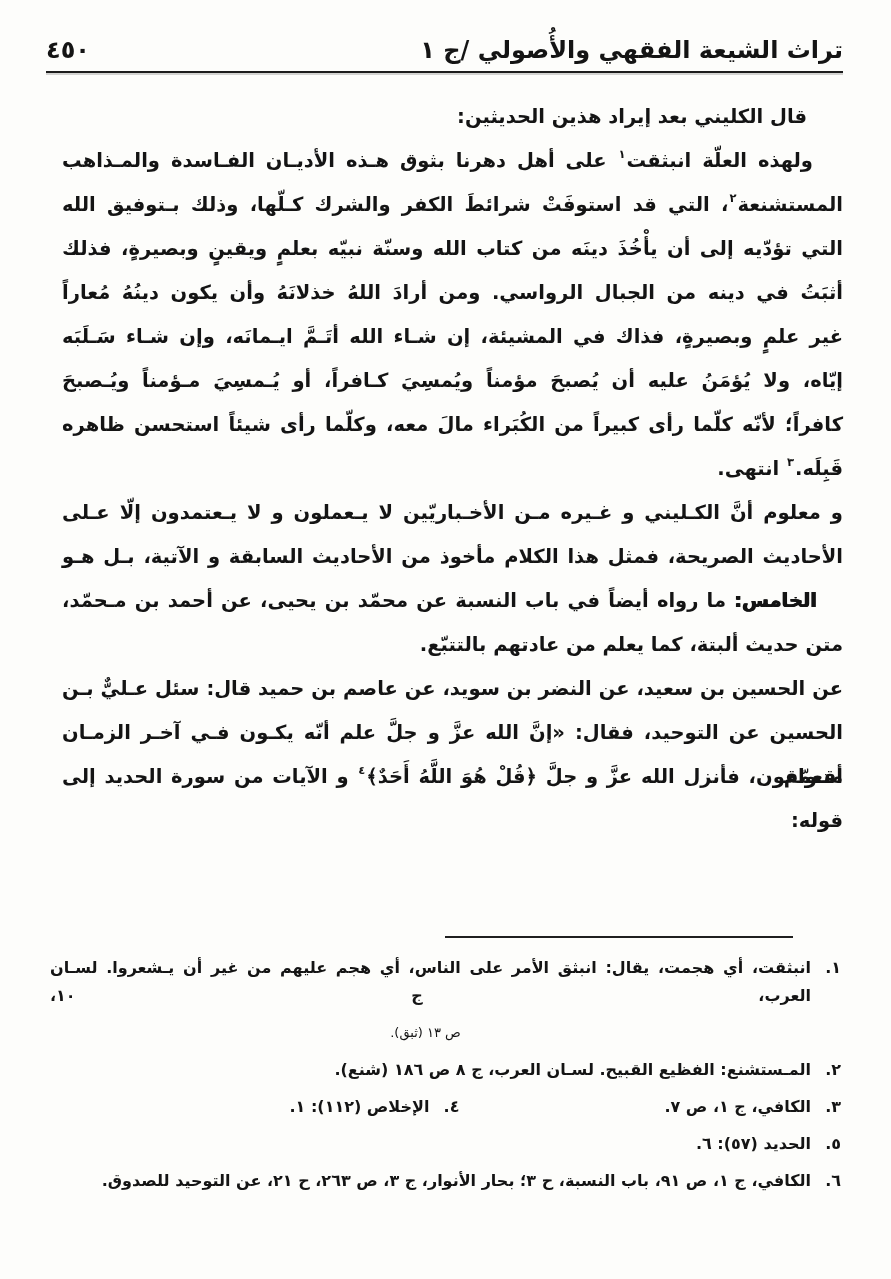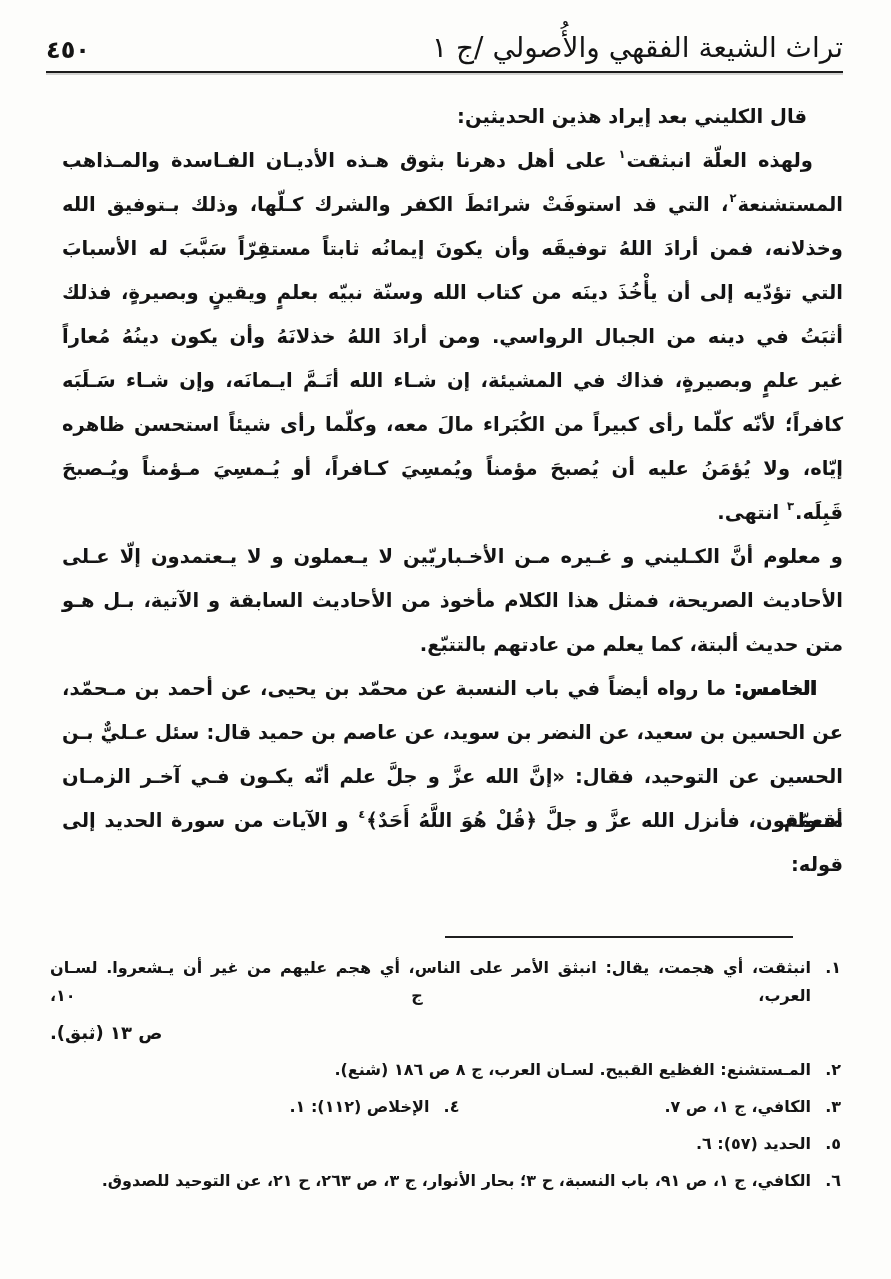--- a/index.html
+++ b/index.html
@@ -5,21 +5,21 @@
   html,body{margin:0;padding:0;background:#e8e8e6;}
   .page{
     position:relative;width:891px;height:1279px;margin:0 auto;
     background:#fdfdfb;color:#141414;
     font-family:"DejaVu Sans",sans-serif;direction:rtl;overflow:hidden;
   }
   
   .hdr{position:absolute;top:26px;right:48px;left:46px;height:38px;
        display:flex;justify-content:space-between;align-items:flex-end;}
   .hdr .pnum{font-size:24px;font-weight:700;letter-spacing:1px;}
-  .hdr .btitle{font-size:28px;font-weight:400;}
+  .hdr .btitle{font-size:24px;font-weight:700;}
   .hrule{position:absolute;top:71px;right:48px;left:46px;height:0;
          border-top:2.5px solid #1c1c1c;box-shadow:0 2px 0 rgba(20,20,20,.18);}
   
   .bodytext{position:absolute;top:95px;right:48px;left:62px;}
   .ln{height:44px;line-height:44px;font-size:19.5px;font-weight:700;
       white-space:nowrap;text-align:right;}
   .ln.j{white-space:normal;text-align:justify;text-align-last:justify;}
   .ind36{padding-right:36px;}
   .ind30{padding-right:30px;}
   .ind26{padding-right:26px;}
@@ -28,50 +28,49 @@
   .quran{letter-spacing:.2px;}
   
   .fndivider{position:absolute;top:936px;right:98px;width:348px;height:0;
              border-top:2px solid #1f1f1f;}
   .footnotes{position:absolute;top:954px;right:50px;left:50px;}
   .fn-row{display:flex;align-items:flex-start;line-height:28px;
           margin-bottom:9px;font-size:16px;font-weight:700;}
   .fn-num{flex:0 0 30px;text-align:right;}
   .fn-text{text-align:center;}
   .fn-text.jst{flex:1;text-align:justify;text-align-last:justify;}
-  .fn-cont{line-height:28px;margin-bottom:9px;font-size:18px;font-weight:700;
-           padding-right:40px;text-align:left;}
+  .fn-cont{line-height:28px;margin-bottom:9px;font-size:13px;font-weight:400;
+           padding-right:40px;text-align:center;}
   .fn4-gap{margin-right:205px;}
 </style>
 </head>
 <body>
 
 <div class="page">
 
   <div class="hdr">
     <span class="btitle">تراث الشيعة الفقهي والأُصولي /ج ١</span>
     <span class="pnum">٤٥٠</span>
   </div>
   <div class="hrule"></div>
 
   <div class="bodytext">
     <div class="ln ind36">قال الكليني بعد إيراد هذين الحديثين:</div>
     <div class="ln j ind30"><span>ولهذه العلّة انبثقت</span><sup>١</sup><span> على أهل دهرنا بثوق هـذه الأديـان الفـاسدة والمـذاهب</span></div>
     <div class="ln j"><span>المستشنعة</span><sup>٢</sup><span>، التي قد استوفَتْ شرائطَ الكفر والشرك كـلّها، وذلك بـتوفيق الله</span></div>
-    <div class="ln j">وخذلانه، فمن أرادَ اللهُ توفيقَه وأن يكونَ إيمانُه ثابتاً مستقِرّاً سَبَّبَ له الأسبابَ</div>
     <div class="ln j">التي تؤدّيه إلى أن يأْخُذَ دينَه من كتاب الله وسنّة نبيّه بعلمٍ ويقينٍ وبصيرةٍ، فذلك</div>
     <div class="ln j">أثبَتُ في دينه من الجبال الرواسي. ومن أرادَ اللهُ خذلانَهُ وأن يكون دينُهُ مُعاراً</div>
     <div class="ln j">غير علمٍ وبصيرةٍ، فذاك في المشيئة، إن شـاء الله أتَـمَّ ايـمانَه، وإن شـاء سَـلَبَه</div>
+    <div class="ln j">إيّاه، ولا يُؤمَنُ عليه أن يُصبحَ مؤمناً ويُمسِيَ كـافراً، أو يُـمسِيَ مـؤمناً ويُـصبحَ</div>
     <div class="ln j">كافراً؛ لأنّه كلّما رأى كبيراً من الكُبَراء مالَ معه، وكلّما رأى شيئاً استحسن ظاهره</div>
-    <div class="ln j">إيّاه، ولا يُؤمَنُ عليه أن يُصبحَ مؤمناً ويُمسِيَ كـافراً، أو يُـمسِيَ مـؤمناً ويُـصبحَ</div>
     <div class="ln"><span>قَبِلَه.</span><sup>٣</sup><span> انتهى.</span></div>
     <div class="ln j">و معلوم أنَّ الكـليني و غـيره مـن الأخـباريّين لا يـعملون و لا يـعتمدون إلّا عـلى</div>
     <div class="ln j">الأحاديث الصريحة، فمثل هذا الكلام مأخوذ من الأحاديث السابقة و الآتية، بـل هـو</div>
+    <div class="ln j ind26"><span class="lead">الخامس:</span><span> ما رواه أيضاً في باب النسبة عن محمّد بن يحيى، عن أحمد بن مـحمّد،</span></div>
     <div class="ln">متن حديث ألبتة، كما يعلم من عادتهم بالتتبّع.</div>
-    <div class="ln j ind26"><span class="lead">الخامس:</span><span> ما رواه أيضاً في باب النسبة عن محمّد بن يحيى، عن أحمد بن مـحمّد،</span></div>
     <div class="ln j">عن الحسين بن سعيد، عن النضر بن سويد، عن عاصم بن حميد قال: سئل عـليٌّ بـن</div>
     <div class="ln j">الحسين عن التوحيد، فقال: «إنَّ الله عزَّ و جلَّ علم أنّه يكـون فـي آخـر الزمـان أقـوام</div>
     <div class="ln j"><span>متعمّقون، فأنزل الله عزَّ و جلَّ </span><span class="quran">﴿قُلْ هُوَ اللَّهُ أَحَدٌ﴾</span><sup>٤</sup><span> و الآيات من سورة الحديد إلى قوله:</span></div>
   </div>
 
   <div class="fndivider"></div>
   <div class="footnotes">
 
     <div class="fn-row">
       <span class="fn-num">١.</span>

